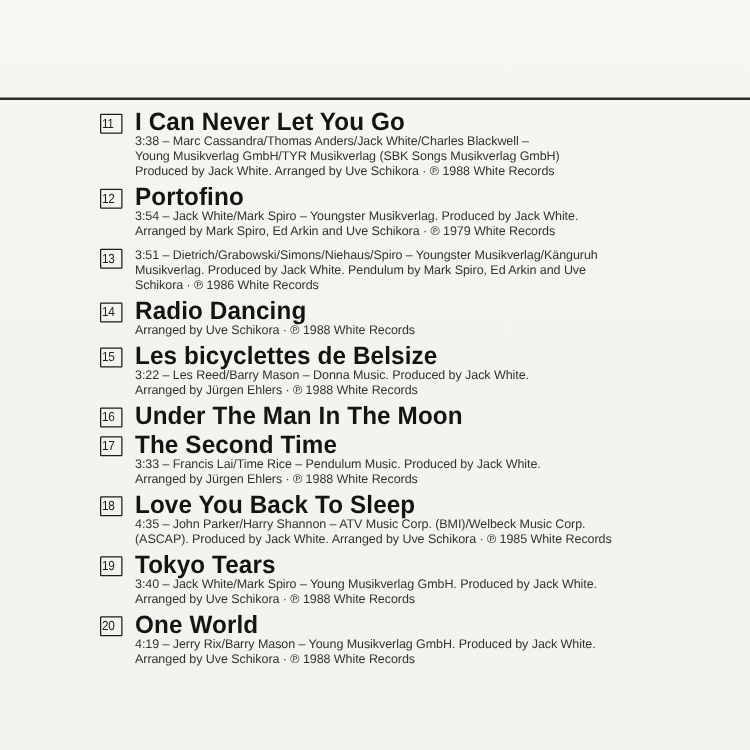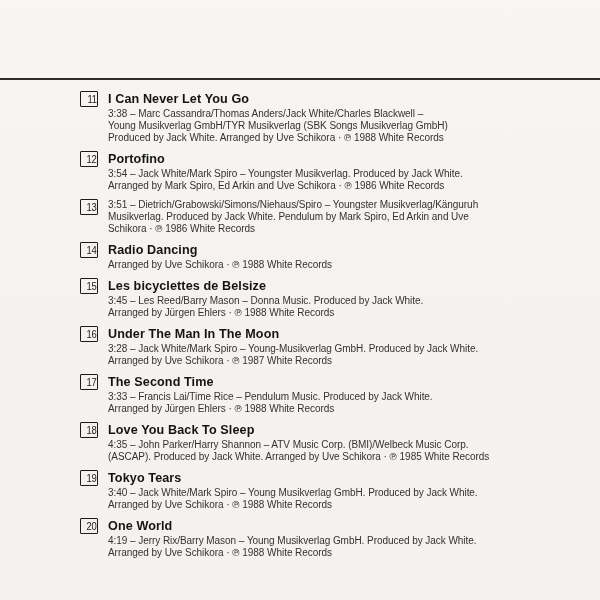--- a/index.html
+++ b/index.html
@@ -36,34 +36,34 @@
     column-gap: 7px;
     margin-bottom: 6px;
   }
   .numbox {
     width: 16px;
     height: 14px;
     border: 1.5px solid #1d1c1a;
     border-radius: 1px;
     display: flex;
     align-items: center;
-    justify-content: flex-end;
+    justify-content: flex-start;
     margin-top: 1px;
     background: transparent;
   }
   .numbox span {
     display: inline-block;
     font-size: 10.5px;
     font-weight: 400;
     color: #1d1c1a;
     transform: scaleX(0.9);
     letter-spacing: -0.3px;
   }
   .track-title {
-    font-size: 13px;
+    font-size: 20px;
     font-weight: bold;
     line-height: 17px;
     color: #151411;
     letter-spacing: 0.1px;
     white-space: nowrap;
     text-decoration: underline;
   }
   .track-title > span {
     display: inline-block;
     transform: scaleX(0.97);
@@ -105,21 +105,21 @@
   <div class="track">
     <div class="numbox">
       <span>12</span>
     </div>
     <div>
       <div class="track-title">
         <span>Portofino</span>
       </div>
       <div class="track-credits">
             <div class="credit-line">3:54 – Jack White/Mark Spiro – Youngster Musikverlag. Produced by Jack White.</div>
-            <div class="credit-line">Arranged by Mark Spiro, Ed Arkin and Uve Schikora · ℗ 1986 White Records</div>
+            <div class="credit-line">Arranged by Mark Spiro, Ed Arkin and Uve Schikora · ℗ 1979 White Records</div>
           </div>
     </div>
   </div>
 
   <div class="track">
     <div class="numbox">
       <span>13</span>
     </div>
     <div>
       <div class="track-credits">
@@ -146,38 +146,34 @@
 
   <div class="track">
     <div class="numbox">
       <span>15</span>
     </div>
     <div>
       <div class="track-title">
         <span>Les bicyclettes de Belsize</span>
       </div>
       <div class="track-credits">
-            <div class="credit-line">3:45 – Les Reed/Barry Mason – Donna Music. Produced by Jack White.</div>
+            <div class="credit-line">3:22 – Les Reed/Barry Mason – Donna Music. Produced by Jack White.</div>
             <div class="credit-line">Arranged by Jürgen Ehlers · ℗ 1988 White Records</div>
           </div>
     </div>
   </div>
 
   <div class="track">
     <div class="numbox">
       <span>16</span>
     </div>
     <div>
       <div class="track-title">
         <span>Under The Man In The Moon</span>
       </div>
-      <div class="track-credits">
-            <div class="credit-line">3:28 – Jack White/Mark Spiro – Young-Musikverlag GmbH. Produced by Jack White.</div>
-            <div class="credit-line">Arranged by Uve Schikora · ℗ 1987 White Records</div>
-          </div>
     </div>
   </div>
 
   <div class="track">
     <div class="numbox">
       <span>17</span>
     </div>
     <div>
       <div class="track-title">
         <span>The Second Time</span>

